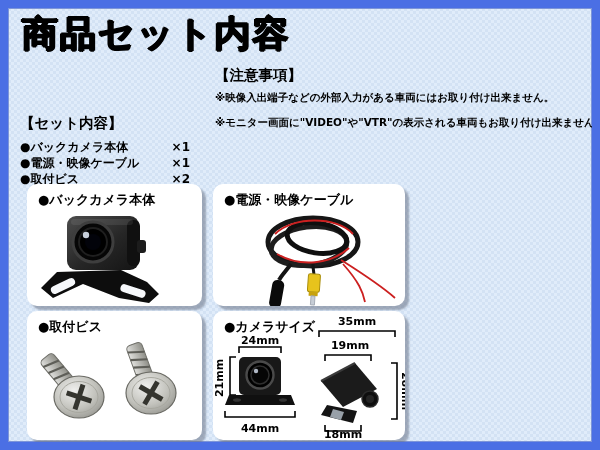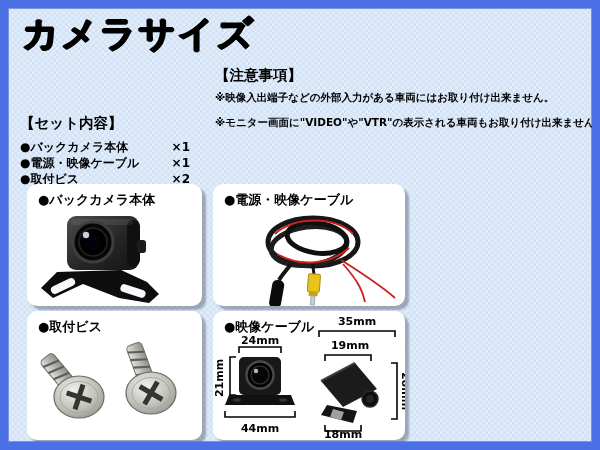--- a/index.html
+++ b/index.html
@@ -48,21 +48,21 @@
   .illustration{flex:1;width:100%;display:block;}
   .full{position:absolute;inset:0;width:100%;height:100%;}
   .dim{font-family:"DejaVu Sans","Liberation Sans",sans-serif;font-size:11px;font-weight:700;fill:#000;}
   .bracket{fill:none;stroke:#000;stroke-width:1.6;}
 </style>
 </head>
 <body>
 
 <div class="frame">
 
-  <h1 class="page-title">カメラサイズ</h1>
+  <h1 class="page-title">商品セット内容</h1>
 
   <div class="set-contents">
     <div class="section-heading">【セット内容】</div>
     <ul class="set-list">
       <li class="set-row">
         <span>●バックカメラ本体</span>
         <span class="set-qty">×1</span>
       </li>
       <li class="set-row">
         <span>●電源・映像ケーブル</span>
@@ -172,21 +172,21 @@
         <ellipse cx="0" cy="0" rx="25" ry="21" fill="url(#headG)" stroke="#6a6a64" stroke-width="1.2"></ellipse>
         <ellipse cx="0" cy="0" rx="19" ry="15.5" fill="none" stroke="#a8a8a0" stroke-width="1"></ellipse>
         <g transform="rotate(30)">
           <path d="M-2.5,-13 L2.5,-13 L2.5,-2.5 L13,-2.5 L13,2.5 L2.5,2.5 L2.5,13 L-2.5,13 L-2.5,2.5 L-13,2.5 L-13,-2.5 L-2.5,-2.5 Z" fill="#35352f"></path>
         </g>
       </g>
     </svg>
   </div>
 
   <div class="panel panel-size">
-    <div class="panel-label abs">●映像ケーブル</div>
+    <div class="panel-label abs">●カメラサイズ</div>
     <svg class="full" viewBox="0 0 192 129">
 
       <text class="dim" x="47" y="33" text-anchor="middle">24mm</text>
       <path class="bracket" d="M26,42 v-6 h42 v6"></path>
       <text class="dim" x="10" y="67" text-anchor="middle" transform="rotate(-90 10 67)">21mm</text>
       <path class="bracket" d="M23,46 h-6 v38 h6"></path>
       <rect x="26" y="46" width="42" height="38" rx="5" fill="#181818"></rect>
       <circle cx="47" cy="64" r="13.5" fill="#000" stroke="#4a4a4a" stroke-width="2.4"></circle>
       <circle cx="47" cy="64" r="9" fill="#050505" stroke="#2e2e2e" stroke-width="1.5"></circle>
       <circle cx="43" cy="60" r="2.2" fill="#cfd8e8" opacity="0.85"></circle>

